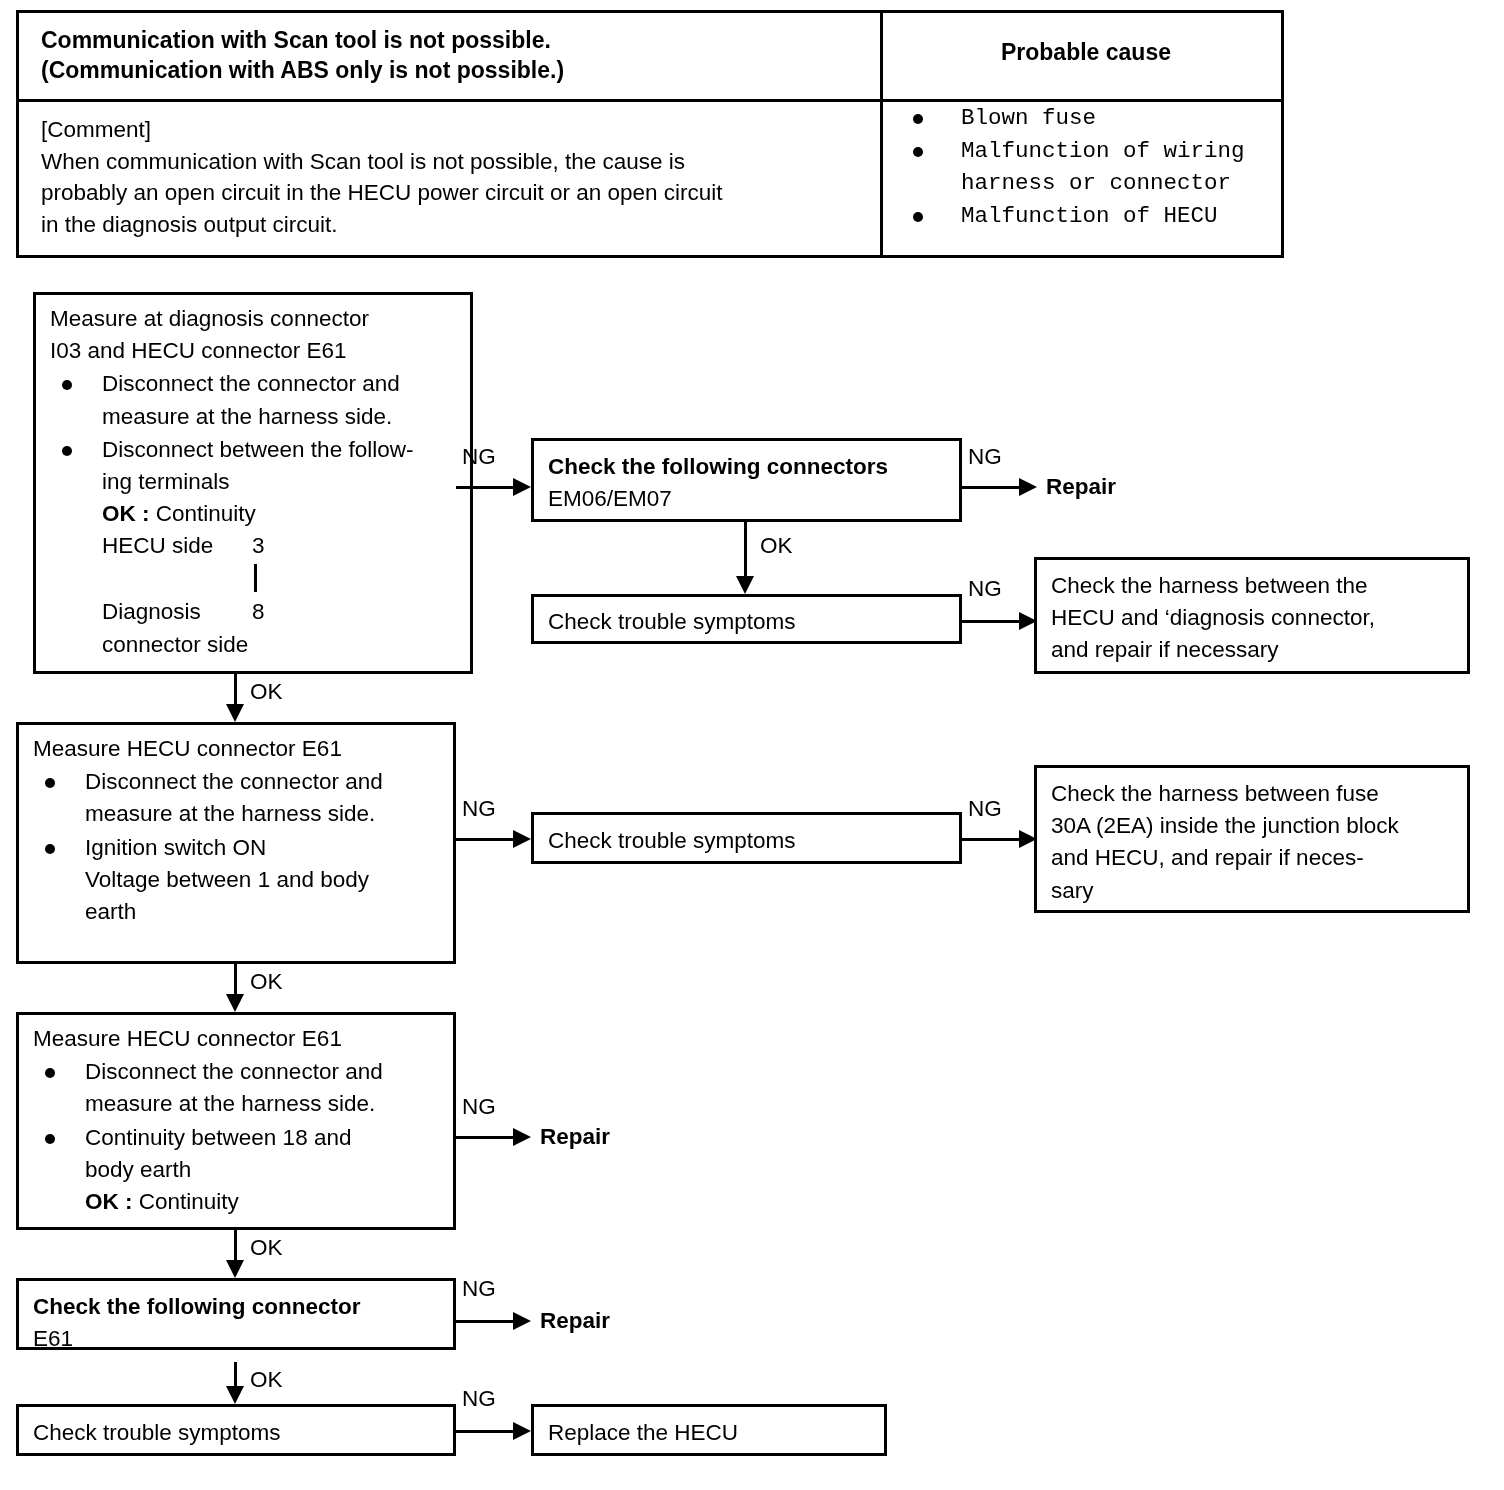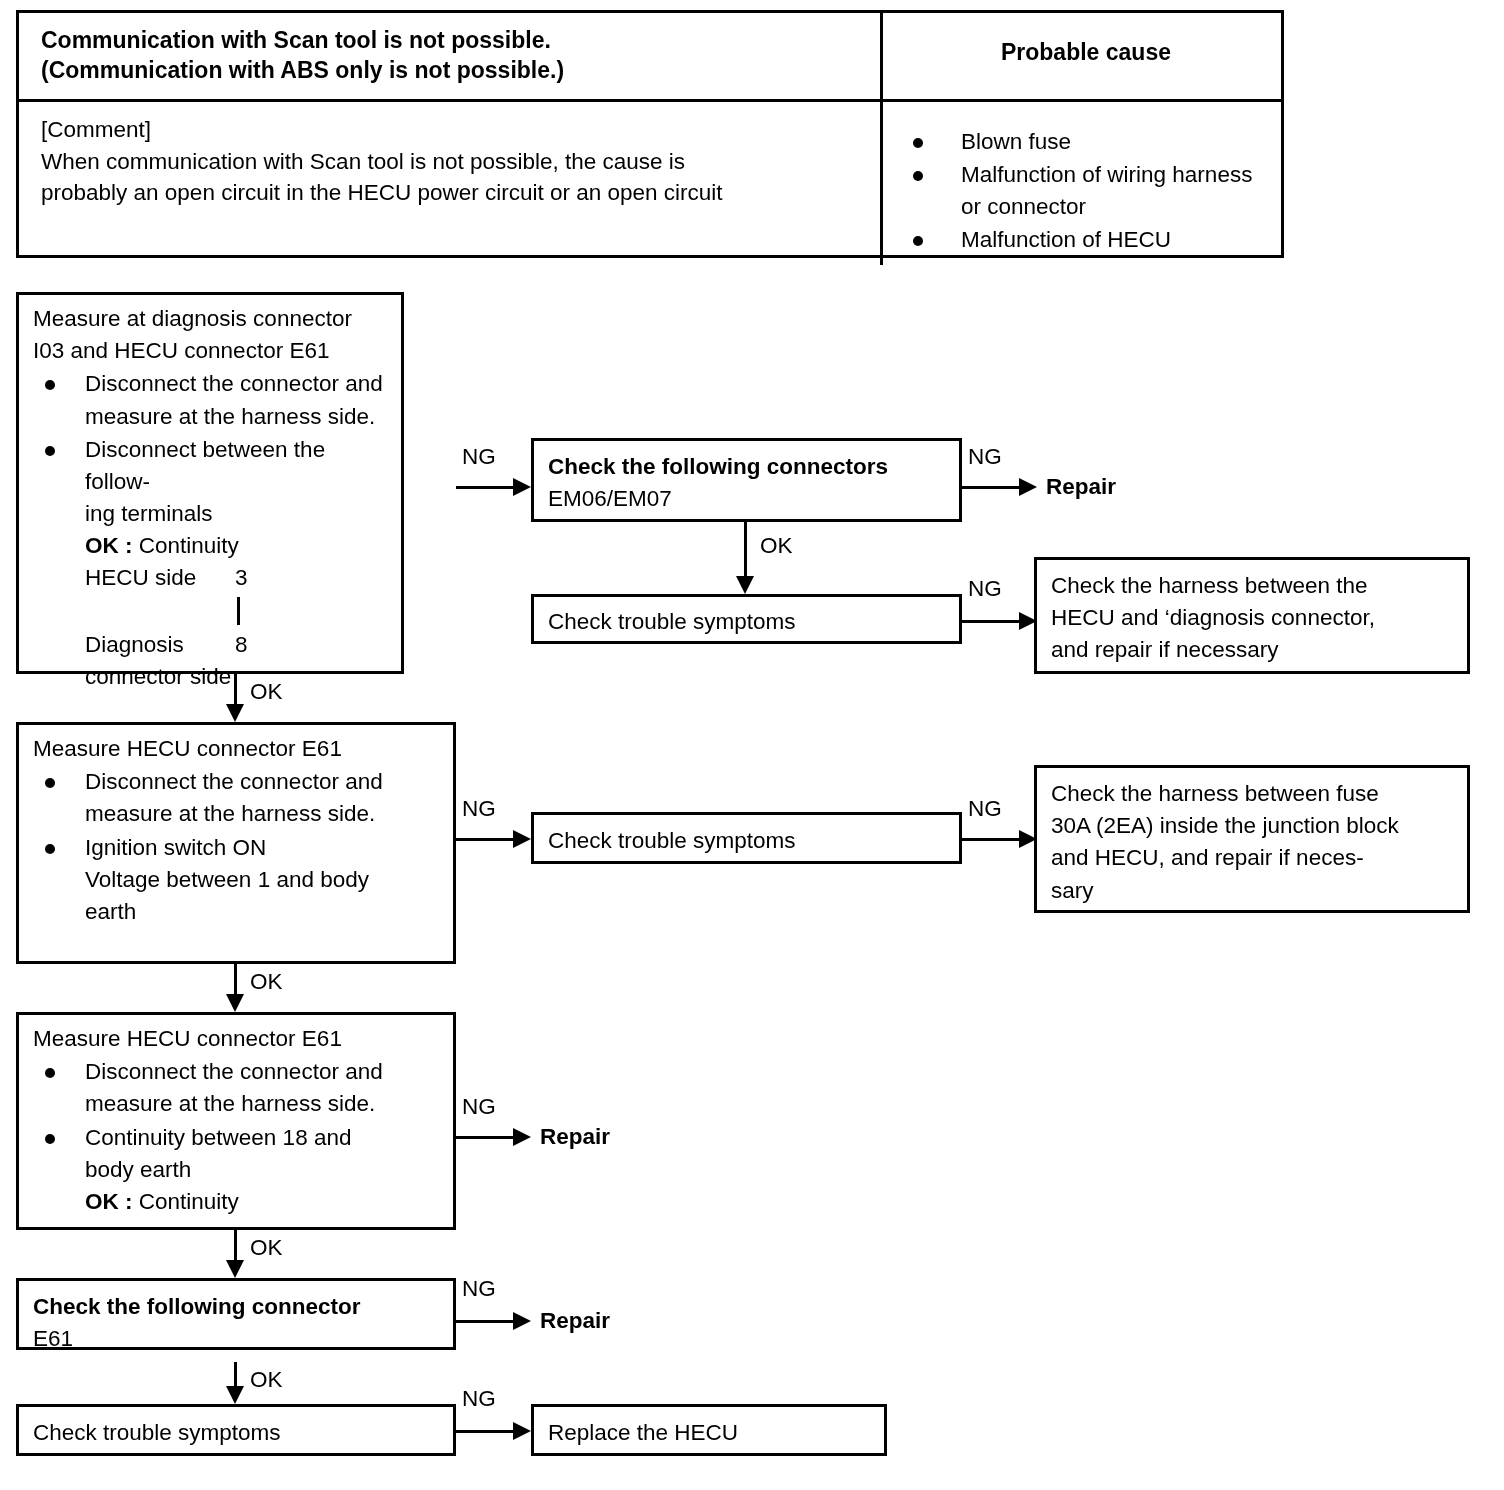--- a/index.html
+++ b/index.html
@@ -50,21 +50,22 @@
     text-align: center;
     padding-top: 26px;
   }
   .sym-body-left {
     border-right: 3px solid #000;
     font-size: 22.5px;
     line-height: 1.40;
   }
   .sym-body-right {
     font-size: 22.5px;
-    padding-top: 24px;
+    padding-top: 0;
+    font-family: Liberation Mono, monospace;
   }
   .cause-list { list-style: none; margin: 0; padding: 0; }
   .cause-list li {
     position: relative;
     padding-left: 56px;
     line-height: 1.45;
   }
   .cause-list li::before {
     content: "";
     position: absolute;
@@ -170,31 +171,32 @@
     <div class="sym-cell sym-head-left">
       <div>Communication with Scan tool is not possible.</div>
       <div>(Communication with ABS only is not possible.)</div>
     </div>
     <div class="sym-cell sym-head-right">Probable cause</div>
 
     <div class="sym-cell sym-body-left">
       <div>[Comment]</div>
       <div>When communication with Scan tool is not possible, the cause is</div>
       <div>probably an open circuit in the HECU power circuit or an open circuit</div>
+      <div>in the diagnosis output circuit.</div>
     </div>
     <div class="sym-cell sym-body-right">
       <ul class="cause-list">
         <li>Blown fuse</li>
         <li>Malfunction of wiring harness or connector</li>
         <li>Malfunction of HECU</li>
       </ul>
     </div>
   </div>
 
-  <div class="fbox" style="left:16px; top:292px; width:388px; height:382px;">
+  <div class="fbox" style="left:33px; top:292px; width:440px; height:382px;">
     <div class="title">Measure at  diagnosis  connector</div>
     <div class="title">I03 and HECU connector E61</div>
     <ul class="blist">
       <li>
         <span>Disconnect the connector and</span><br>
         <span>measure at the harness side.</span>
       </li>
       <li>
         <span>Disconnect between the follow-</span><br>
         <span>ing terminals</span>

